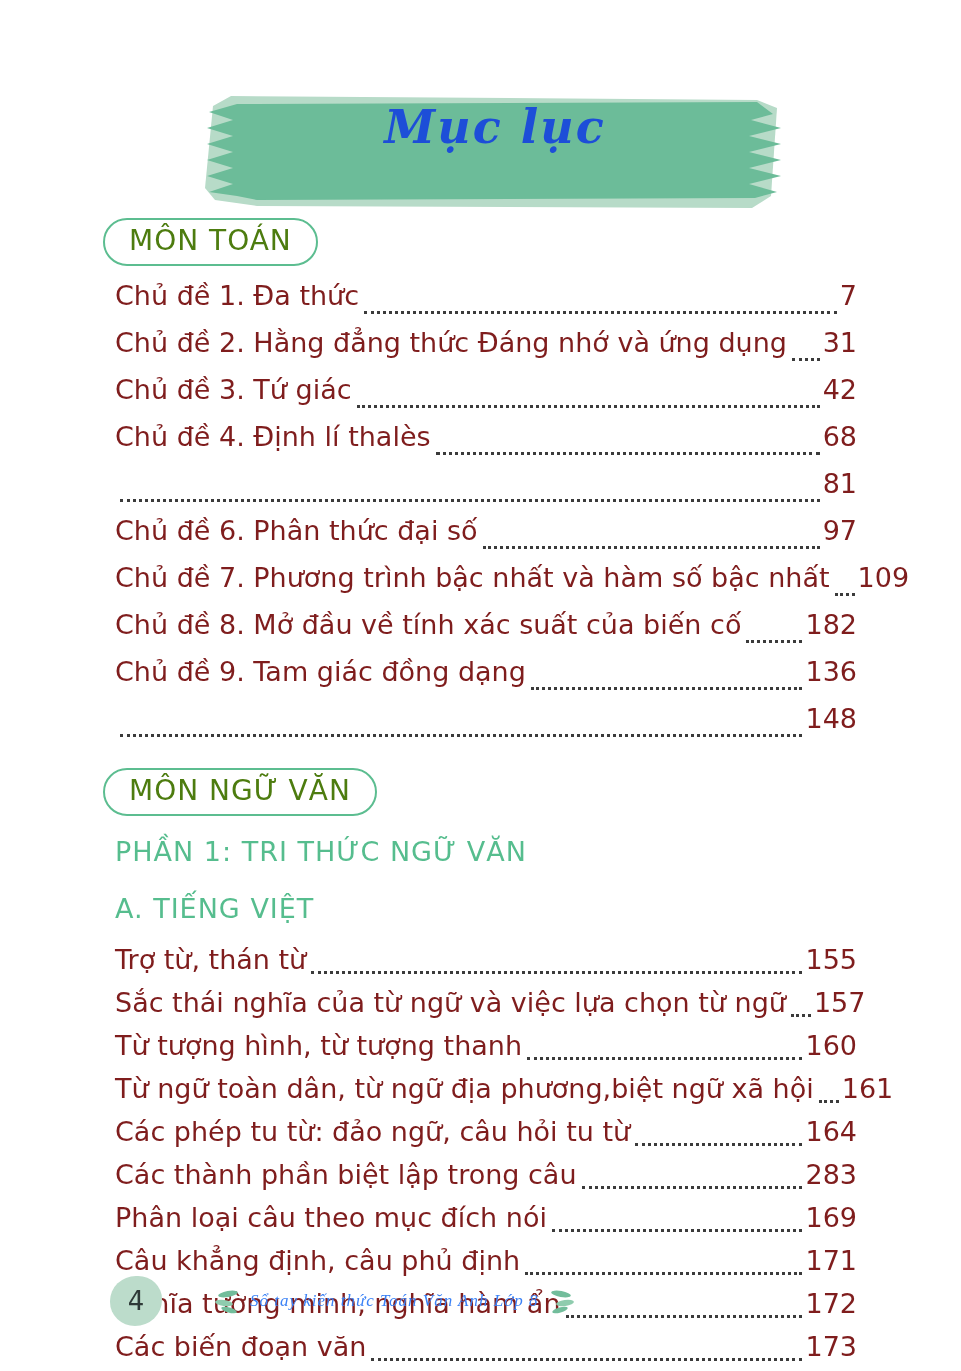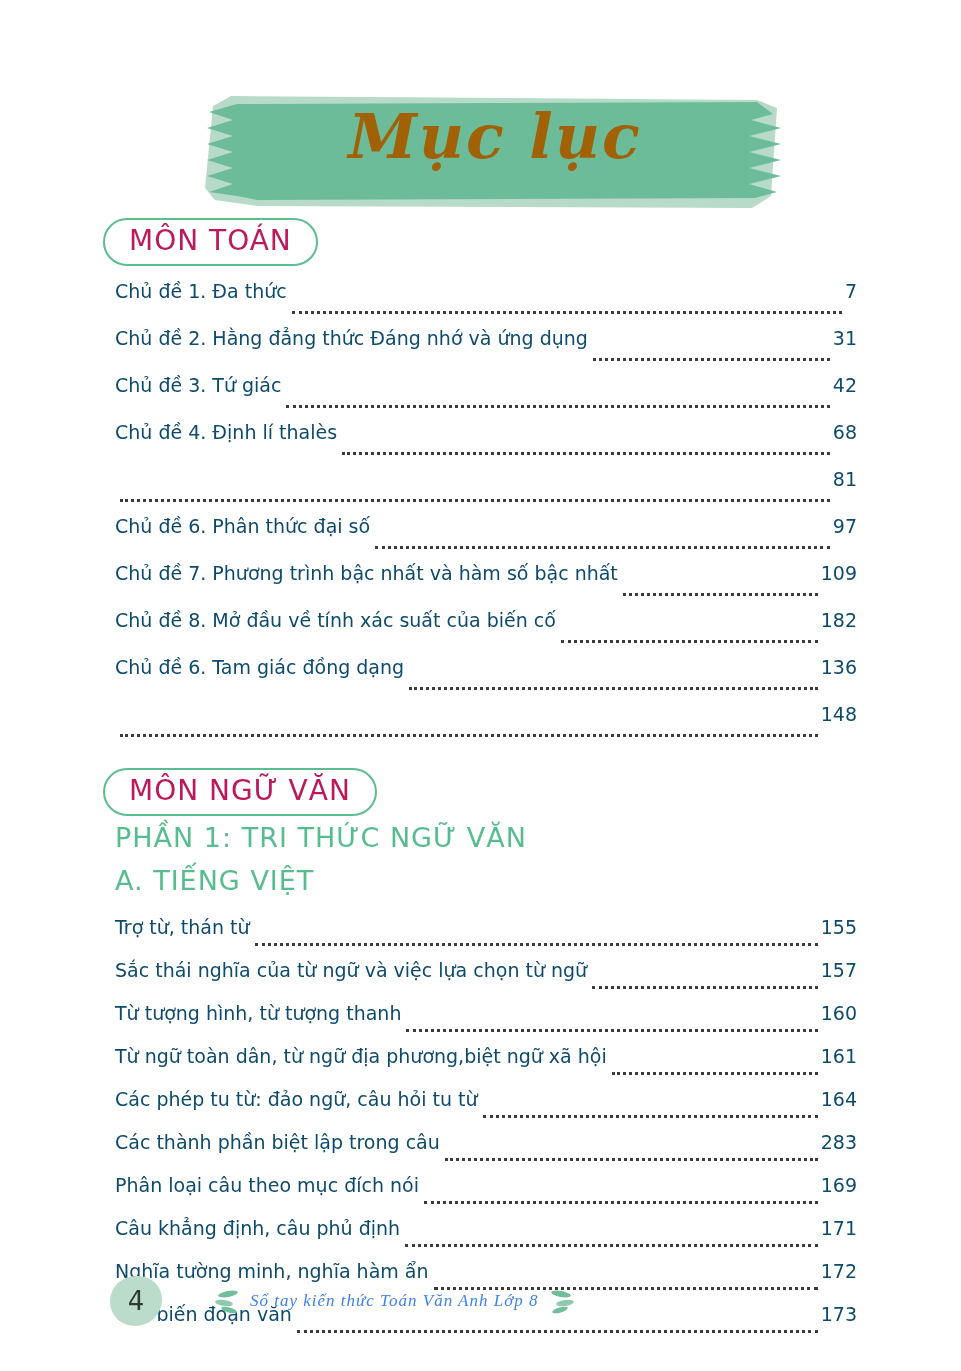--- a/index.html
+++ b/index.html
@@ -23,67 +23,68 @@
   }
   .banner-wrap svg { display: block; }
   .banner-title {
     position: absolute;
     left: 0; top: 8px;
     width: 100%;
     text-align: center;
     font-family: "DejaVu Serif", "Liberation Serif", serif;
     font-style: italic;
     font-weight: bold;
-    font-size: 62px;
-    color: #a16207;
+    font-size: 46px;
+    color: #1d4ed8;
     letter-spacing: 2px;
   }
 
   
   .content {
     position: absolute;
     left: 0; top: 218px;
     width: 961px;
     padding-left: 115px;
     padding-right: 104px;
   }
   .badge {
     display: inline-block;
     margin-left: -12px;
     border: 2px solid #5cbd90;
     border-radius: 26px;
-    color: #be185d;
+    color: #4d7c0f;
     font-size: 28px;
     padding: 4px 24px 7px 24px;
     letter-spacing: 1px;
     background: #ffffff;
   }
   .toc-list { margin-top: 14px; }
   .toc-row {
     display: flex;
     align-items: baseline;
-    font-size: 19px;
-    color: #0c4a6e;
+    font-size: 27px;
+    color: #7f1d1d;
     height: 47px;
   }
   .toc-list.tight .toc-row { height: 43px; }
   .toc-label { white-space: nowrap; }
   .toc-dots {
     flex: 1;
     align-self: flex-end;
     margin: 0 3px 13px 5px;
     border-bottom: 3px dotted #3b3b3b;
     min-width: 20px;
   }
   .toc-page { white-space: nowrap; }
 
   .green-heading {
     color: #56bd8e;
     font-size: 27px;
     letter-spacing: 1px;
+    margin-top: 14px;
     height: 43px;
     line-height: 43px;
   }
   .section-2 { margin-top: 18px; }
 
   
   .footer {
     position: absolute;
     left: 110px;
     top: 1276px;
@@ -169,21 +170,21 @@
         <span class="toc-label">Chủ đề 7. Phương trình bậc nhất và hàm số bậc nhất</span>
         <span class="toc-dots"></span>
         <span class="toc-page">109</span>
       </div>
       <div class="toc-row">
         <span class="toc-label">Chủ đề 8. Mở đầu về tính xác suất của biến cố</span>
         <span class="toc-dots"></span>
         <span class="toc-page">182</span>
       </div>
       <div class="toc-row">
-        <span class="toc-label">Chủ đề 6. Tam giác đồng dạng</span>
+        <span class="toc-label">Chủ đề 9. Tam giác đồng dạng</span>
         <span class="toc-dots"></span>
         <span class="toc-page">136</span>
       </div>
       <div class="toc-row">
         <span class="toc-dots"></span>
         <span class="toc-page">148</span>
       </div>
     </div>
 
     

